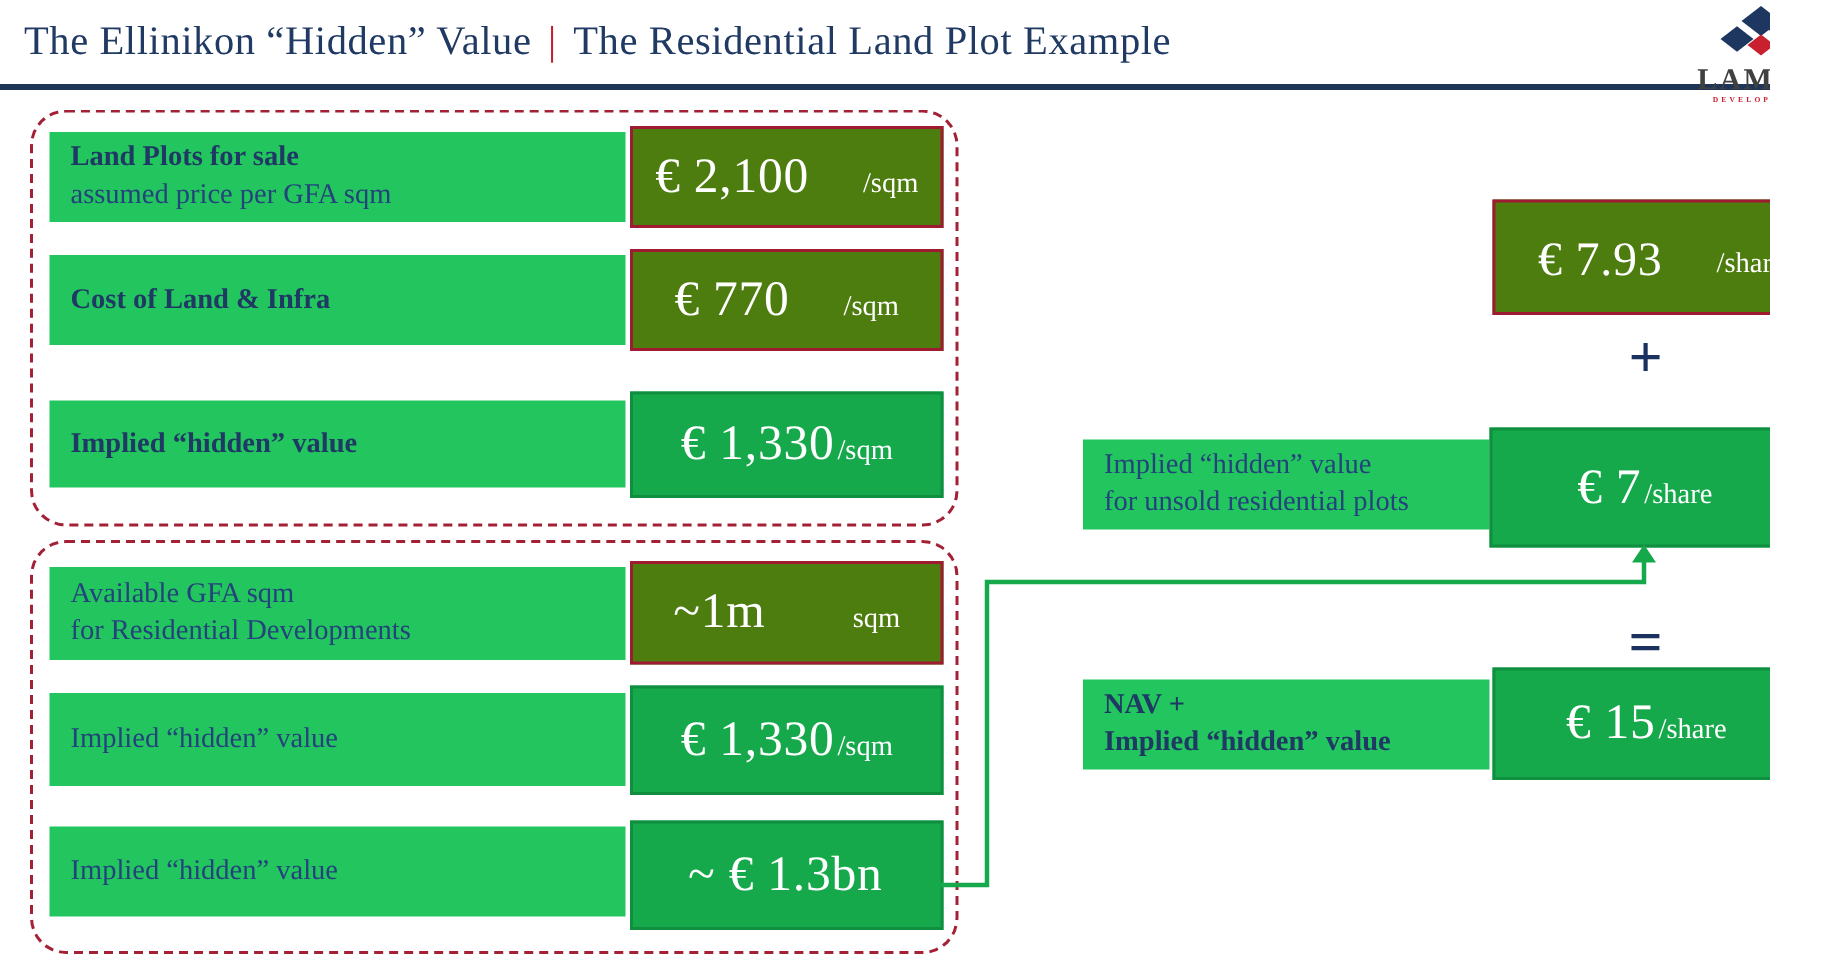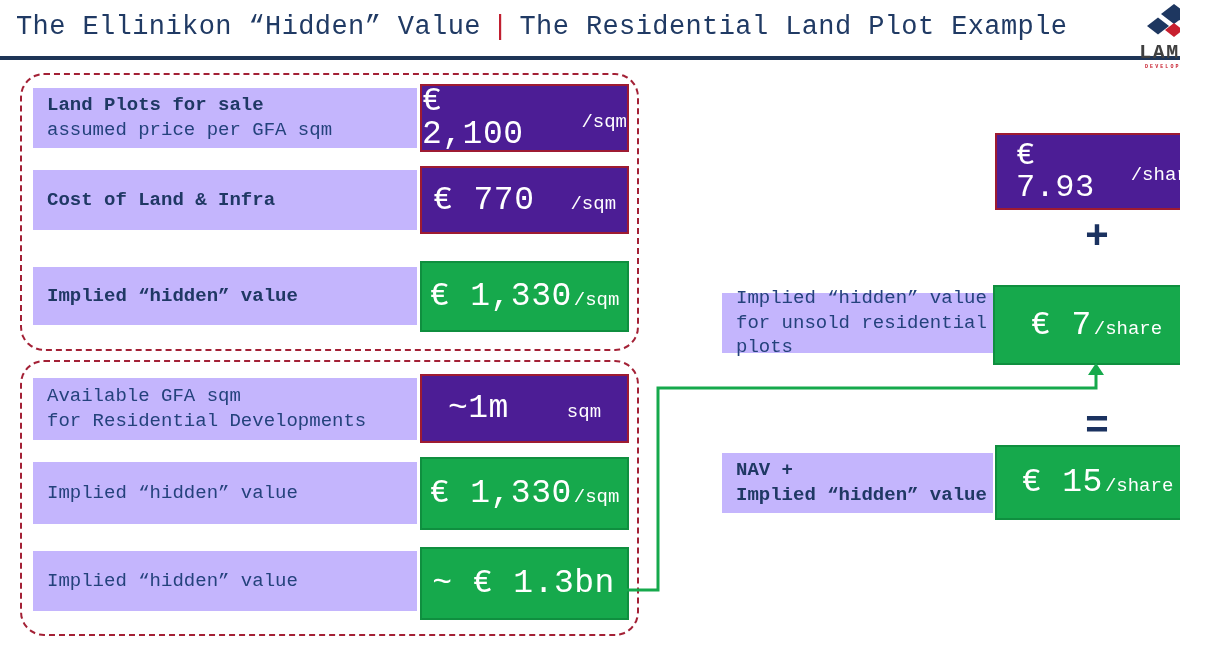--- a/index.html
+++ b/index.html
@@ -1,50 +1,50 @@
 <!DOCTYPE html>
 <html><head>
 <meta charset="utf-8">
 <style>
   html,body{margin:0;padding:0;background:#ffffff;}
   .slide{
     position:relative;width:1180px;height:645px;background:#ffffff;overflow:hidden;
-    font-family:Liberation Mono, monospace;color:#1F3864;
+    font-family:Liberation Serif, serif;color:#1F3864;
   }
   
   .title{
     position:absolute;left:16px;top:12px;font-size:27px;letter-spacing:.4px;
     color:#203A64;white-space:nowrap;font-weight:400;
   }
   .title .sep{color:#C01F30;padding:0 11px;font-weight:400;}
   .top-rule{position:absolute;left:0;top:56px;width:1217px;height:4px;background:#1E3557;}
   
   .logo{position:absolute;left:1130px;top:2px;width:86px;text-align:center;line-height:1;}
   .logo-name{font-size:20px;font-weight:700;color:#404040;letter-spacing:1.5px;margin-top:1px;}
   .logo-sub{font-size:5px;font-weight:700;color:#C8202F;letter-spacing:2.1px;margin-top:2px;}
   
   .dashed-box{
     position:absolute;border:2.5px dashed #A32035;border-radius:24px;background:transparent;
   }
   
   .lbl{
-    position:absolute;background:#c4b5fd;display:flex;flex-direction:column;justify-content:center;
+    position:absolute;background:#22c55e;display:flex;flex-direction:column;justify-content:center;
     padding-left:14px;box-sizing:border-box;font-size:19px;line-height:1.3;color:#24427C;
   }
   .lbl .b{font-weight:700;color:#1F3864;}
   .lbl .it{font-style:italic;}
   .lbl .note{font-size:14px;}
   .val{
     position:absolute;display:flex;align-items:baseline;justify-content:center;
     box-sizing:border-box;color:#ffffff;padding-top:0;align-items:center;
   }
   .val .amt{font-size:33px;font-weight:400;letter-spacing:.5px;line-height:1;}
   .val .unit{font-size:19px;font-weight:400;margin-left:2px;line-height:1;align-self:center;margin-top:8px;}
   .val .unit.gap{margin-left:24px;}
-  .navy{background:#4c1d95;border:2px solid #9E1B32;gap:34px;}
+  .navy{background:#4d7c0f;border:2px solid #9E1B32;gap:34px;}
   .green{background:#16A94C;border:2px solid #0F8F3F;}
   
   .op{
     position:absolute;width:60px;text-align:center;font-size:40px;font-weight:700;color:#1B3260;line-height:1;
   }
   
   .overlay{position:absolute;left:0;top:0;width:1217px;height:645px;pointer-events:none;}
 </style>
 </head>
 <body>

